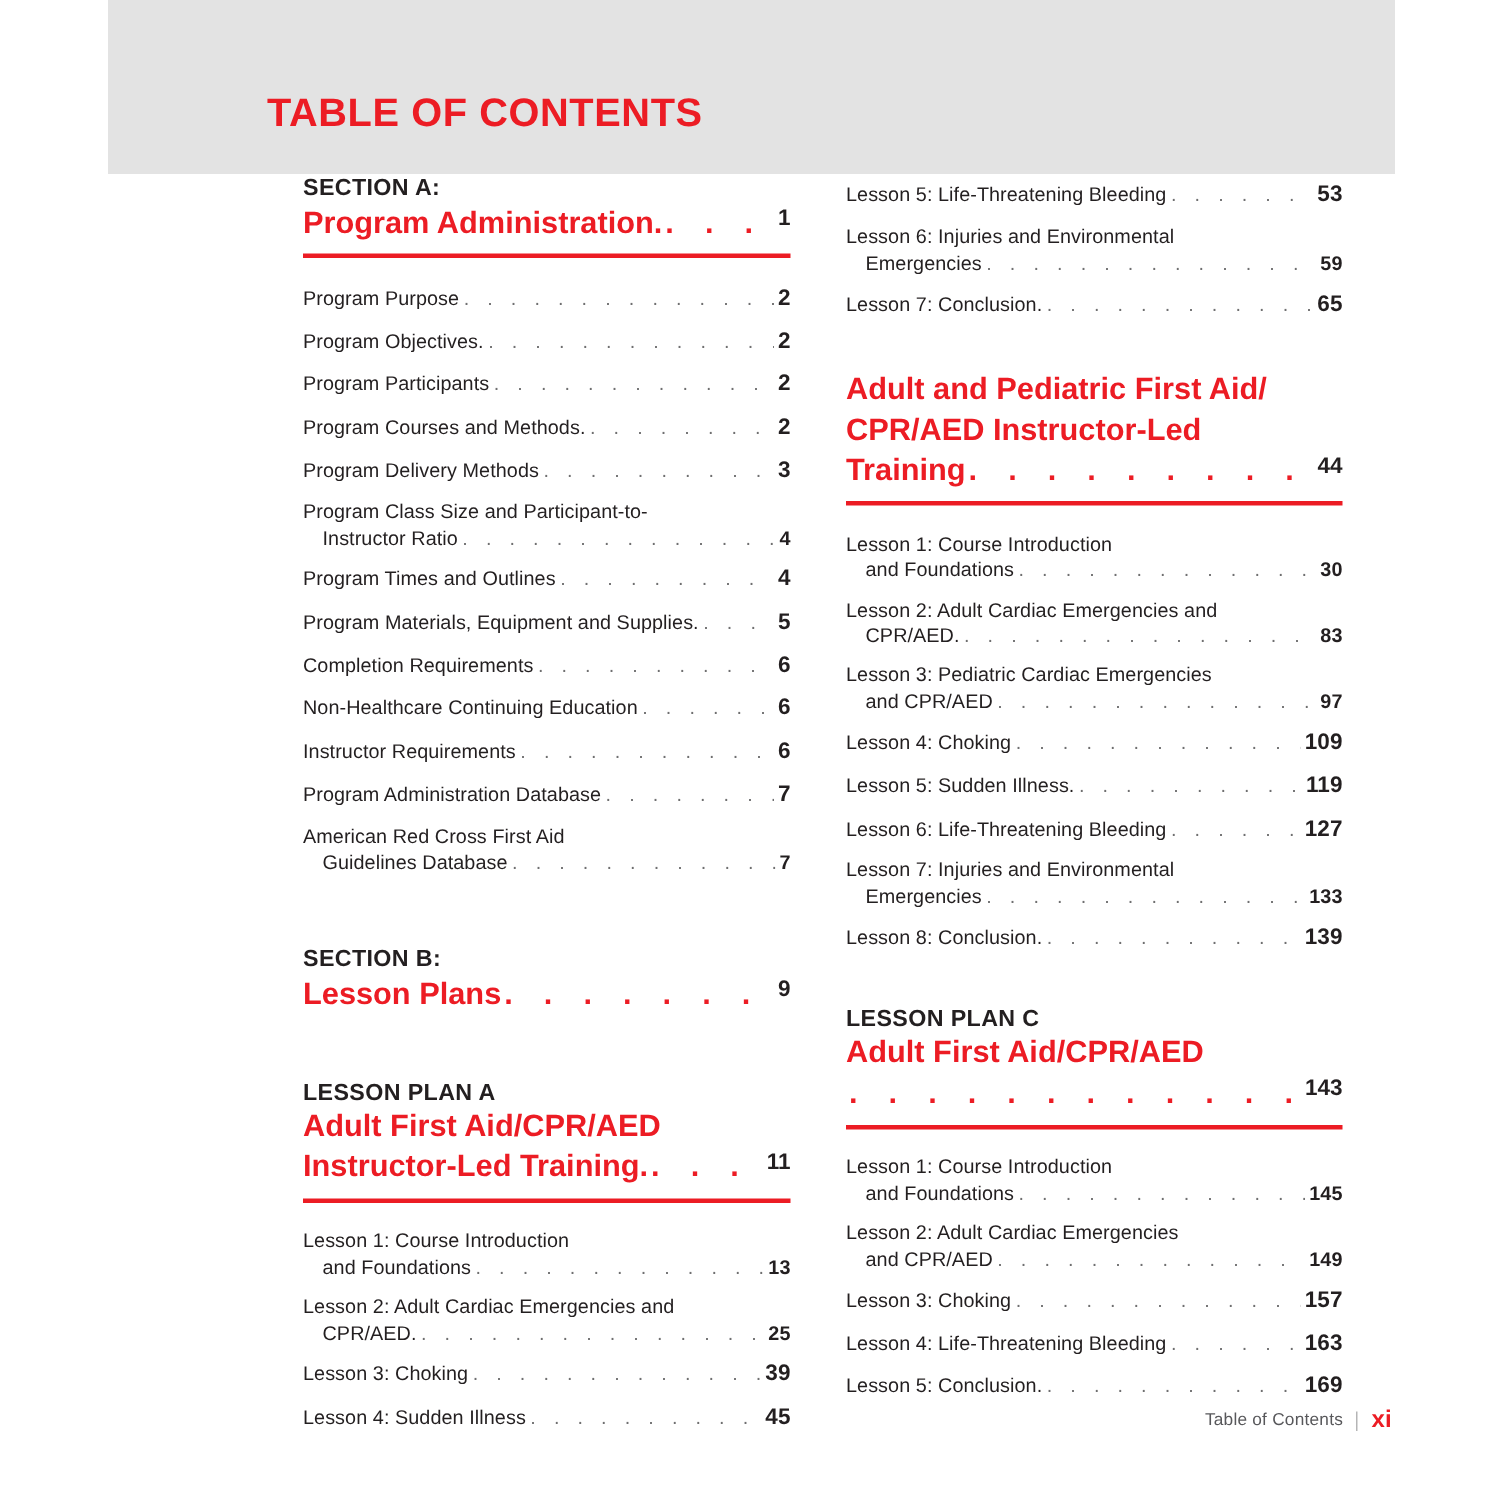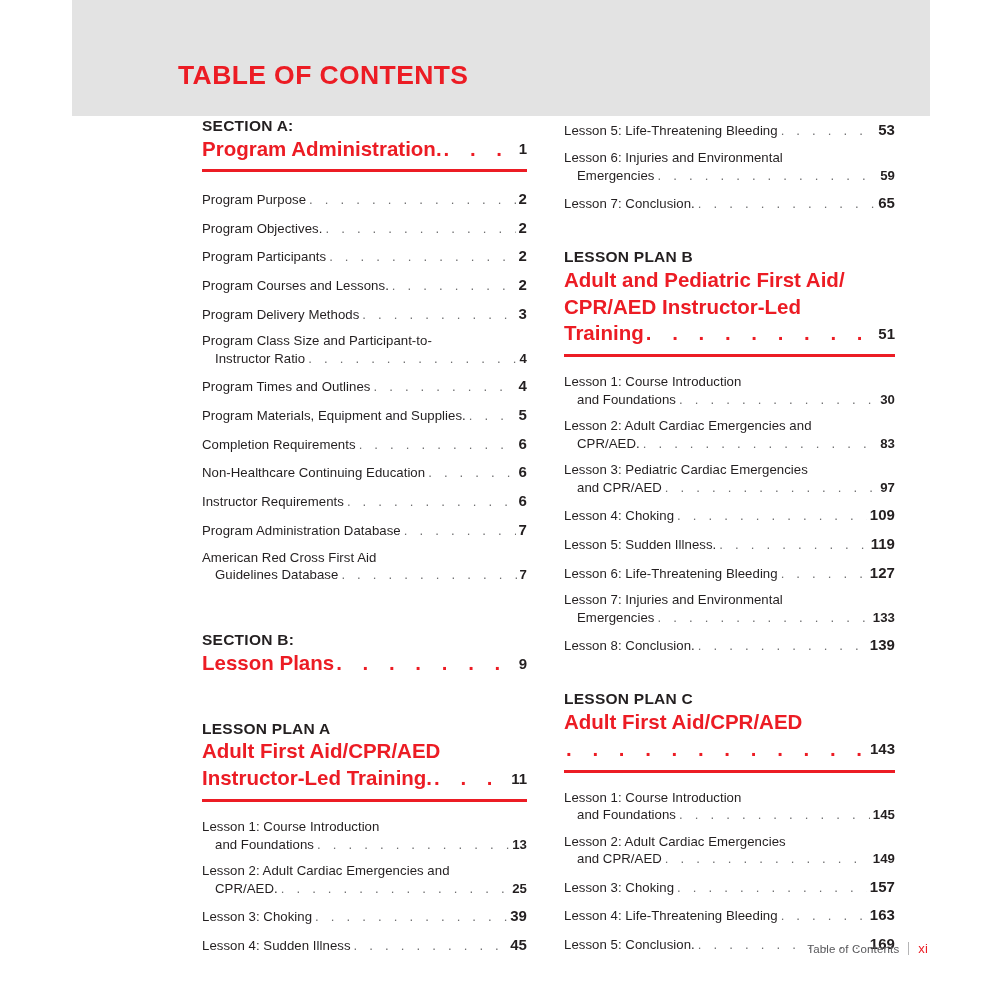--- a/index.html
+++ b/index.html
@@ -74,21 +74,21 @@
     font-size: 20.5px;
     font-weight: bold;
     color: #ec1c24;
     line-height: 1.30;
     white-space: nowrap;
   }
 
   
   .heading-row {
     display: flex;
-    align-items: center;
+    align-items: flex-start;
     font-size: 20.5px;
     font-weight: bold;
     color: #ec1c24;
     line-height: 1.30;
   }
   .heading-row .h-text { white-space: nowrap; }
   .heading-row .h-dots {
     flex: 1 1 auto;
     overflow: hidden;
     white-space: nowrap;
@@ -190,22 +190,22 @@
     letter-spacing: 0.15px;
   }
   .footer .divider {
     width: 1px;
     height: 13px;
     background: #b5b5b6;
     display: inline-block;
   }
   .footer .folio {
     color: #ec1c24;
-    font-weight: normal;
-    font-size: 13px;
+    font-weight: bold;
+    font-size: 16px;
   }
 </style>
 </head>
 <body>
 
 <div class="page">
 
   <div class="header-band"></div>
   <div class="page-title">TABLE OF CONTENTS</div>
 
@@ -236,21 +236,21 @@
             <span class="e-page">2</span>
           </div>
 
           <div class="entry">
             <span class="e-text">Program Participants</span>
             <span class="e-dots">. . . . . . . . . . . . . . . . . . . . . . . . . . . . . .</span>
             <span class="e-page">2</span>
           </div>
 
           <div class="entry">
-            <span class="e-text">Program Courses and Lessons.</span>
+            <span class="e-text">Program Courses and Methods.</span>
             <span class="e-dots">. . . . . . . . . . . . . . . . . . . . . . . . . . . . . .</span>
             <span class="e-page">2</span>
           </div>
 
           <div class="entry">
             <span class="e-text">Program Delivery Methods</span>
             <span class="e-dots">. . . . . . . . . . . . . . . . . . . . . . . . . . . . . .</span>
             <span class="e-page">3</span>
           </div>
 
@@ -394,27 +394,26 @@
           <span class="e-text">Lesson 7: Conclusion.</span>
           <span class="e-dots">. . . . . . . . . . . . . . . . . . . . . . . . . . . . . .</span>
           <span class="e-page">65</span>
         </div>
 
       </div>
 
       <div class="gap-md"></div>
 
       <div class="section-block">
-        <div class="kicker">LESSON PLAN B</div>
         <div class="heading-line">Adult and Pediatric First Aid/</div>
         <div class="heading-line">CPR/AED Instructor-Led</div>
         <div class="heading-row">
           <span class="h-text">Training</span>
           <span class="h-dots">. . . . . . . . . . . . . . . . . . . .</span>
-          <span class="h-page">51</span>
+          <span class="h-page">44</span>
         </div>
         <div class="rule"></div>
 
         <div class="entries">
 
           <div class="entry-wrap">
             <div class="first-line">Lesson 1: Course Introduction</div>
             <div class="second-row">
               <span class="e-text">and Foundations</span>
               <span class="e-dots">. . . . . . . . . . . . . . . . . . . . . . . . . . . . . .</span>

